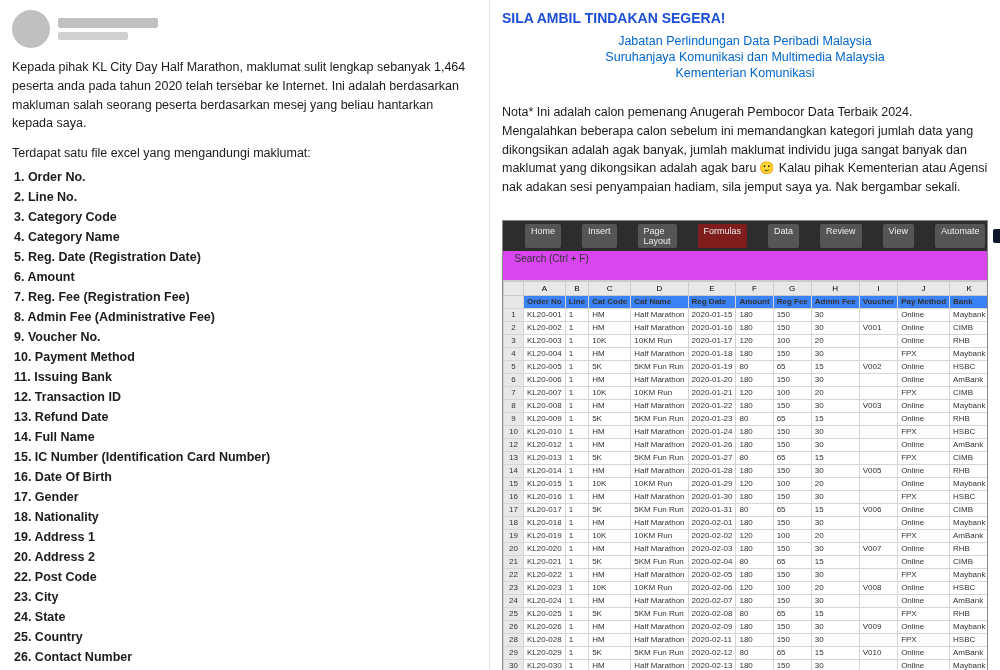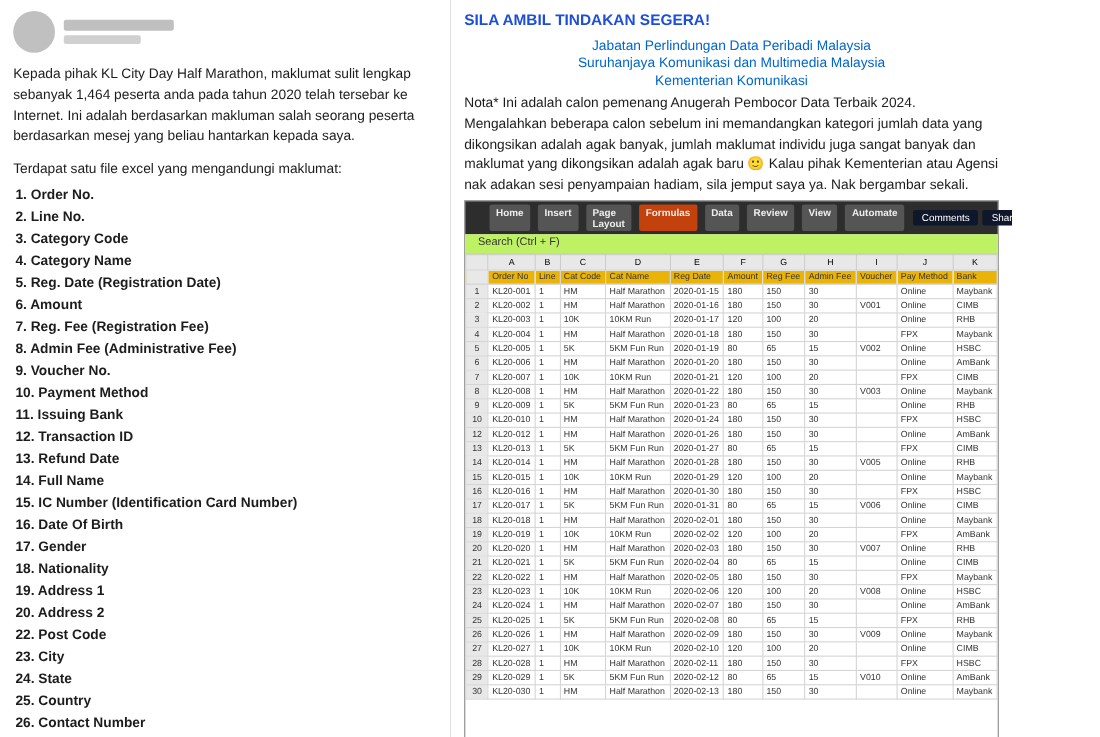--- a/index.html
+++ b/index.html
@@ -12,21 +12,21 @@
       overflow: hidden;
     }
     .container {
       display: flex;
       width: 1000px;
       min-height: 670px;
       background: white;
     }
     
     .left-panel {
-      width: 410px;
+      width: 490px;
       padding: 10px 12px;
       border-right: 1px solid #e0e0e0;
       overflow-y: auto;
       max-height: 670px;
     }
     .post-header {
       display: flex;
       align-items: center;
       gap: 8px;
       margin-bottom: 10px;
@@ -90,21 +90,21 @@
       color: #0066cc;
       font-size: 12.5px;
       text-decoration: none;
       margin-bottom: 2px;
       text-align: center;
     }
     .nota-text {
       font-size: 12.5px;
       line-height: 1.5;
       color: #1c1c1c;
-      margin: 4px 0;
+      margin: 23px 0;
     }
     .spreadsheet-preview {
       width: 100%;
       border: 1px solid #888;
       margin-top: 4px;
       background: #fff;
     }
     .spreadsheet-toolbar {
       display: flex;
       align-items: center;
@@ -116,47 +116,46 @@
       width: 8px;
       height: 8px;
       border-radius: 50%;
     }
     .dot-red { background: #ff5f57; }
     .dot-yellow { background: #ffbd2e; }
     .dot-green { background: #28c840; }
     .toolbar-spacer { flex: 1; }
     .toolbar-tabs {
       display: flex;
-      gap: 7px;
-      font-weight: bold;
+      gap: 21px;
     }
     .toolbar-tab {
       background: #555;
       color: #eee;
       font-size: 9px;
       padding: 2px 6px;
       border-radius: 2px;
     }
     .toolbar-tab.active {
-      background: #c2410c;
+      background: #7f1d1d;
     }
     .toolbar-btn {
       background: #0f172a;
       color: white;
       font-size: 9px;
       padding: 2px 8px;
       border-radius: 2px;
     }
     .spreadsheet-formula-bar {
-      background: #bef264;
+      background: #d946ef;
       border-bottom: 1px solid #ccc;
       padding: 2px 6px;
       font-size: 10px;
       color: #333;
-      height: 18px;
+      height: 30px;
     }
     .spreadsheet-body {
       overflow: hidden;
       height: 440px;
       position: relative;
     }
     .spreadsheet-grid {
       width: 100%;
       border-collapse: collapse;
       font-size: 8px;
@@ -285,21 +284,21 @@
               <th>F</th>
               <th>G</th>
               <th>H</th>
               <th>I</th>
               <th>J</th>
               <th>K</th>
 
             </tr>
           </thead>
           <tbody id="spreadsheet-rows">
-              <tr style="background: #eab308; font-weight: normal;">
+              <tr style="background: #3b82f6; font-weight: bold;">
                 <td class="row-header"></td>
                 <td>Order No</td>
                 <td>Line</td>
                 <td>Cat Code</td>
                 <td>Cat Name</td>
                 <td>Reg Date</td>
                 <td>Amount</td>
                 <td>Reg Fee</td>
                 <td>Admin Fee</td>
                 <td>Voucher</td>
@@ -650,34 +649,20 @@
                 <td>Half Marathon</td>
                 <td>2020-02-09</td>
                 <td>180</td>
                 <td>150</td>
                 <td>30</td>
                 <td>V009</td>
                 <td>Online</td>
                 <td>Maybank</td>
               </tr>
               <tr>
-                <td class="row-header">27</td>
-                <td>KL20-027</td>
-                <td>1</td>
-                <td>10K</td>
-                <td>10KM Run</td>
-                <td>2020-02-10</td>
-                <td>120</td>
-                <td>100</td>
-                <td>20</td>
-                <td></td>
-                <td>Online</td>
-                <td>CIMB</td>
-              </tr>
-              <tr>
                 <td class="row-header">28</td>
                 <td>KL20-028</td>
                 <td>1</td>
                 <td>HM</td>
                 <td>Half Marathon</td>
                 <td>2020-02-11</td>
                 <td>180</td>
                 <td>150</td>
                 <td>30</td>
                 <td></td>

